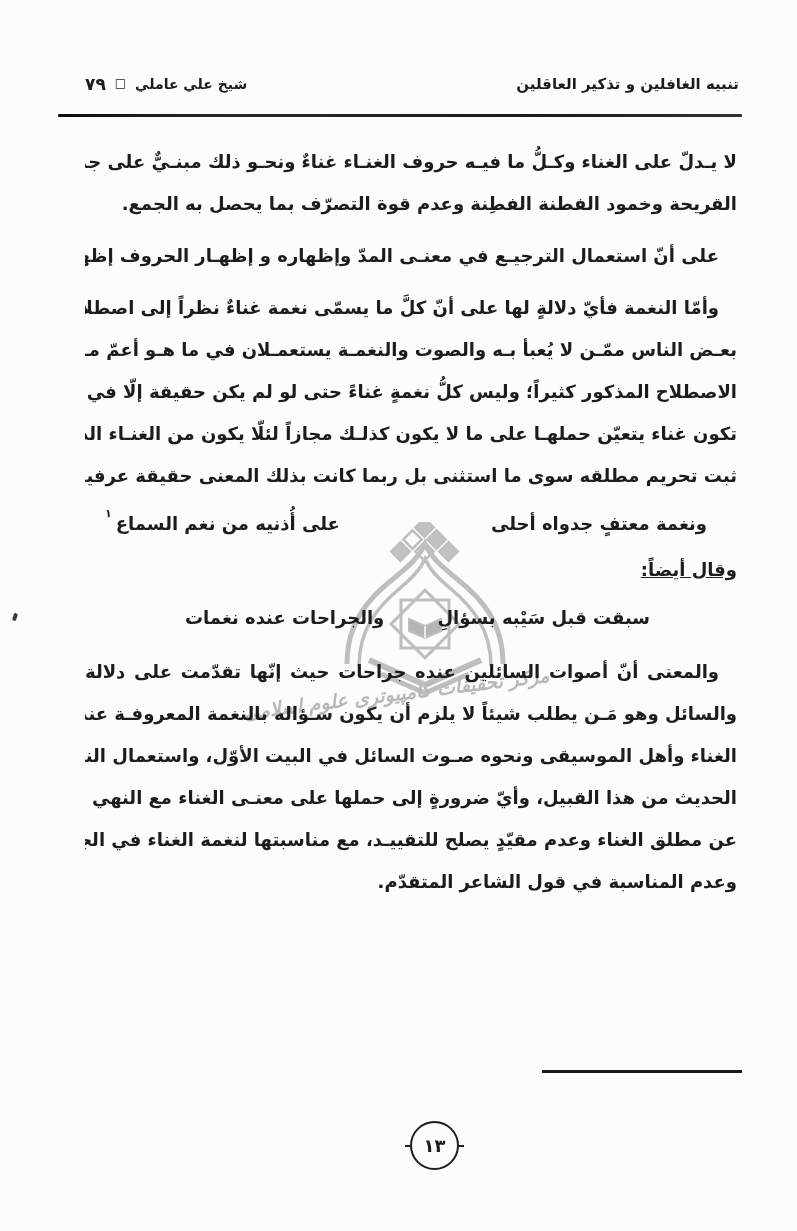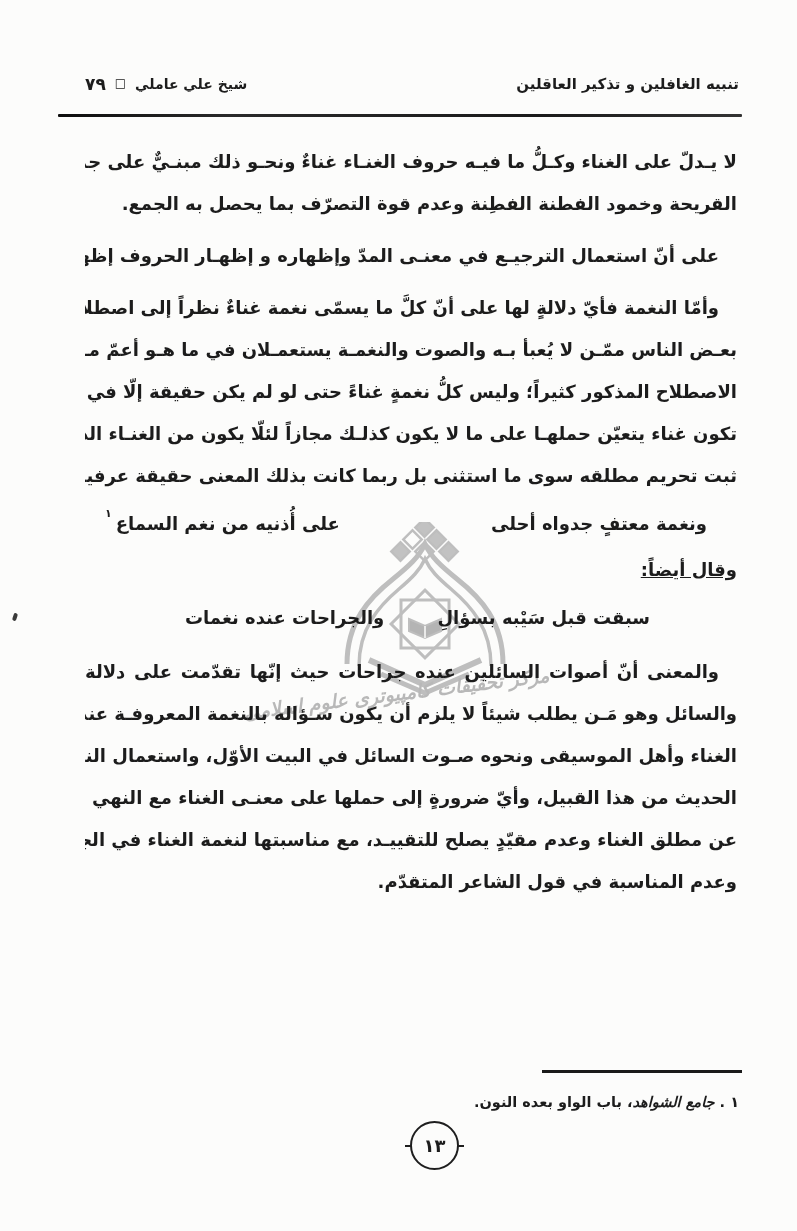--- a/index.html
+++ b/index.html
@@ -181,24 +181,20 @@
       <div class="bline">الغناء وأهل الموسيقى ونحوه صـوت السائل في البيت الأوّل، واستعمال النغمة في</div>
       <div class="bline">الحديث من هذا القبيل، وأيّ ضرورةٍ إلى حملها على معنـى الغناء مع النهي المكرر</div>
       <div class="bline">عن مطلق الغناء وعدم مقيّدٍ يصلح للتقييـد، مع مناسبتها لنغمة الغناء في الجملة</div>
       <div class="bline last">وعدم المناسبة في قول الشاعر المتقدّم.</div>
     </div>
 
 
   </div>
 
   <div class="footnote-rule"></div>
-  <div class="footnote">
-    <span>١ .</span>
-    <span class="fn-book">جامع الشواهد</span><span>، باب الواو بعده النون.</span>
-  </div>
 
   <div class="page-circle">
     <span>١٣</span>
   </div>
 
   <div class="speck"></div>
 
 </div>
 
 </body></html>

